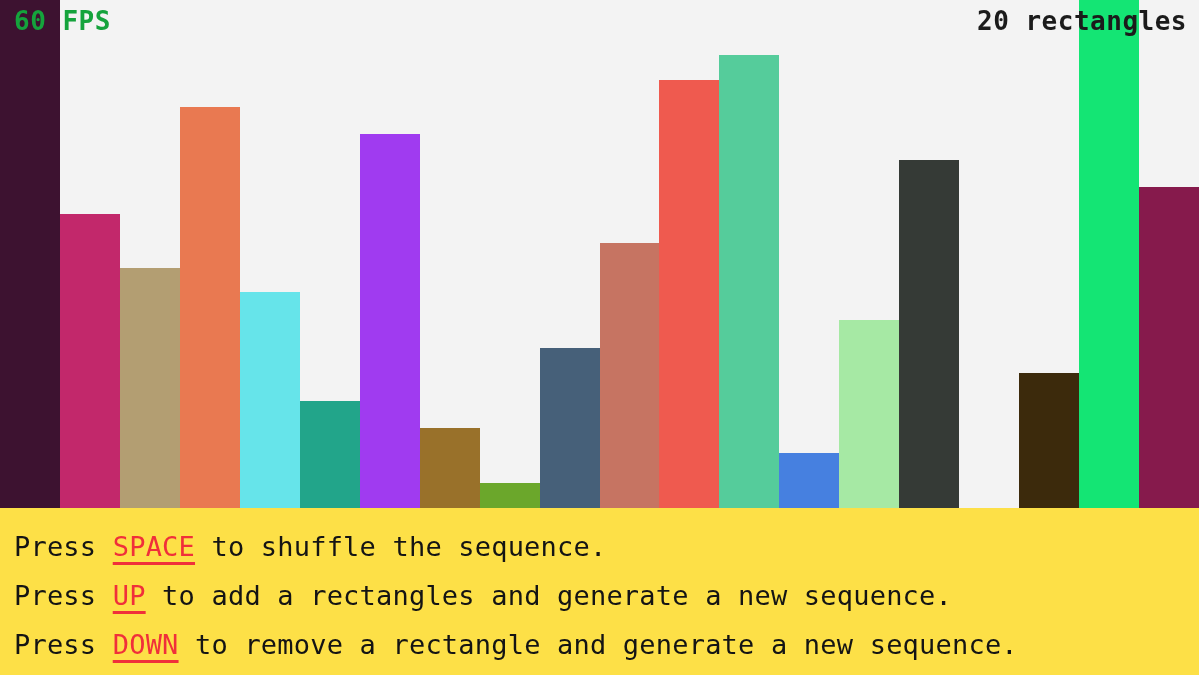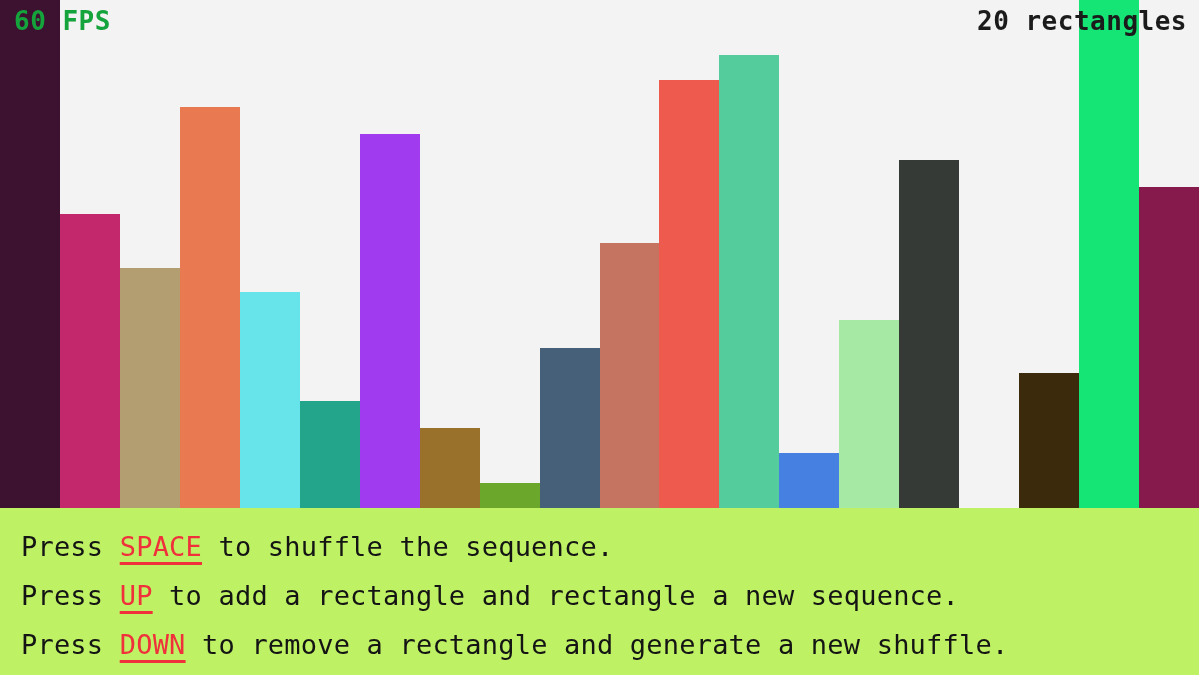--- a/index.html
+++ b/index.html
@@ -68,22 +68,22 @@
     text-align: right;
   }
 
   
   #instructions {
     position: absolute;
     left: 0;
     top: 508px;
     width: 1199px;
     height: 167px;
-    background: #bef264;
-    padding: 14px 0 0 21px;
+    background: #fde047;
+    padding: 14px 0 0 14px;
     box-sizing: border-box;
   }
   .instruction-line {
     font-size: 27px;
     line-height: 49px;
     color: #141414;
     white-space: nowrap;
     letter-spacing: 0.2px;
     font-family: "DejaVu Sans Mono", "Liberation Mono", monospace;
   }
@@ -123,17 +123,17 @@
         <div class="bar" style="height: 63.189%; background: rgb(134, 26, 76);"></div>
       </div>
 
     <div class="hud" id="fps-counter">60 FPS</div>
 
     <div class="hud" id="rect-count">20 rectangles</div>
   </div>
 
   <div id="instructions">
       <div class="instruction-line"><span>Press </span><span class="key">SPACE</span><span> to shuffle the sequence.</span></div>
-      <div class="instruction-line"><span>Press </span><span class="key">UP</span><span> to add a rectangle and rectangle a new sequence.</span></div>
-      <div class="instruction-line"><span>Press </span><span class="key">DOWN</span><span> to remove a rectangle and generate a new shuffle.</span></div>
+      <div class="instruction-line"><span>Press </span><span class="key">UP</span><span> to add a rectangles and generate a new sequence.</span></div>
+      <div class="instruction-line"><span>Press </span><span class="key">DOWN</span><span> to remove a rectangle and generate a new sequence.</span></div>
     </div>
 
 </div>
 
 </body></html>

